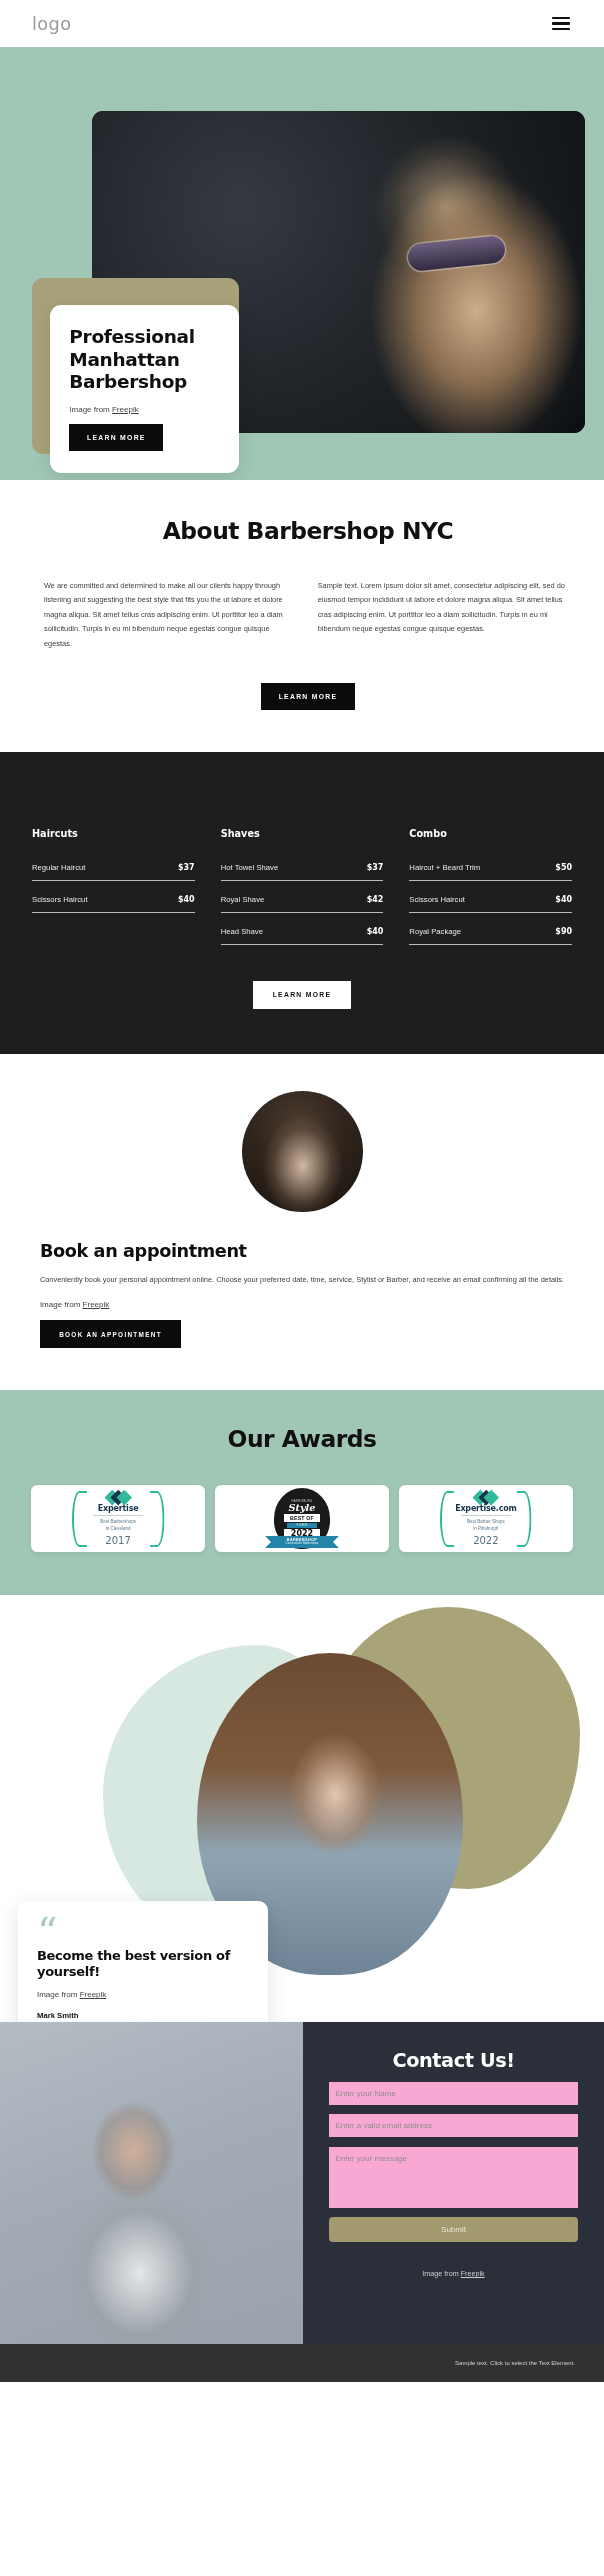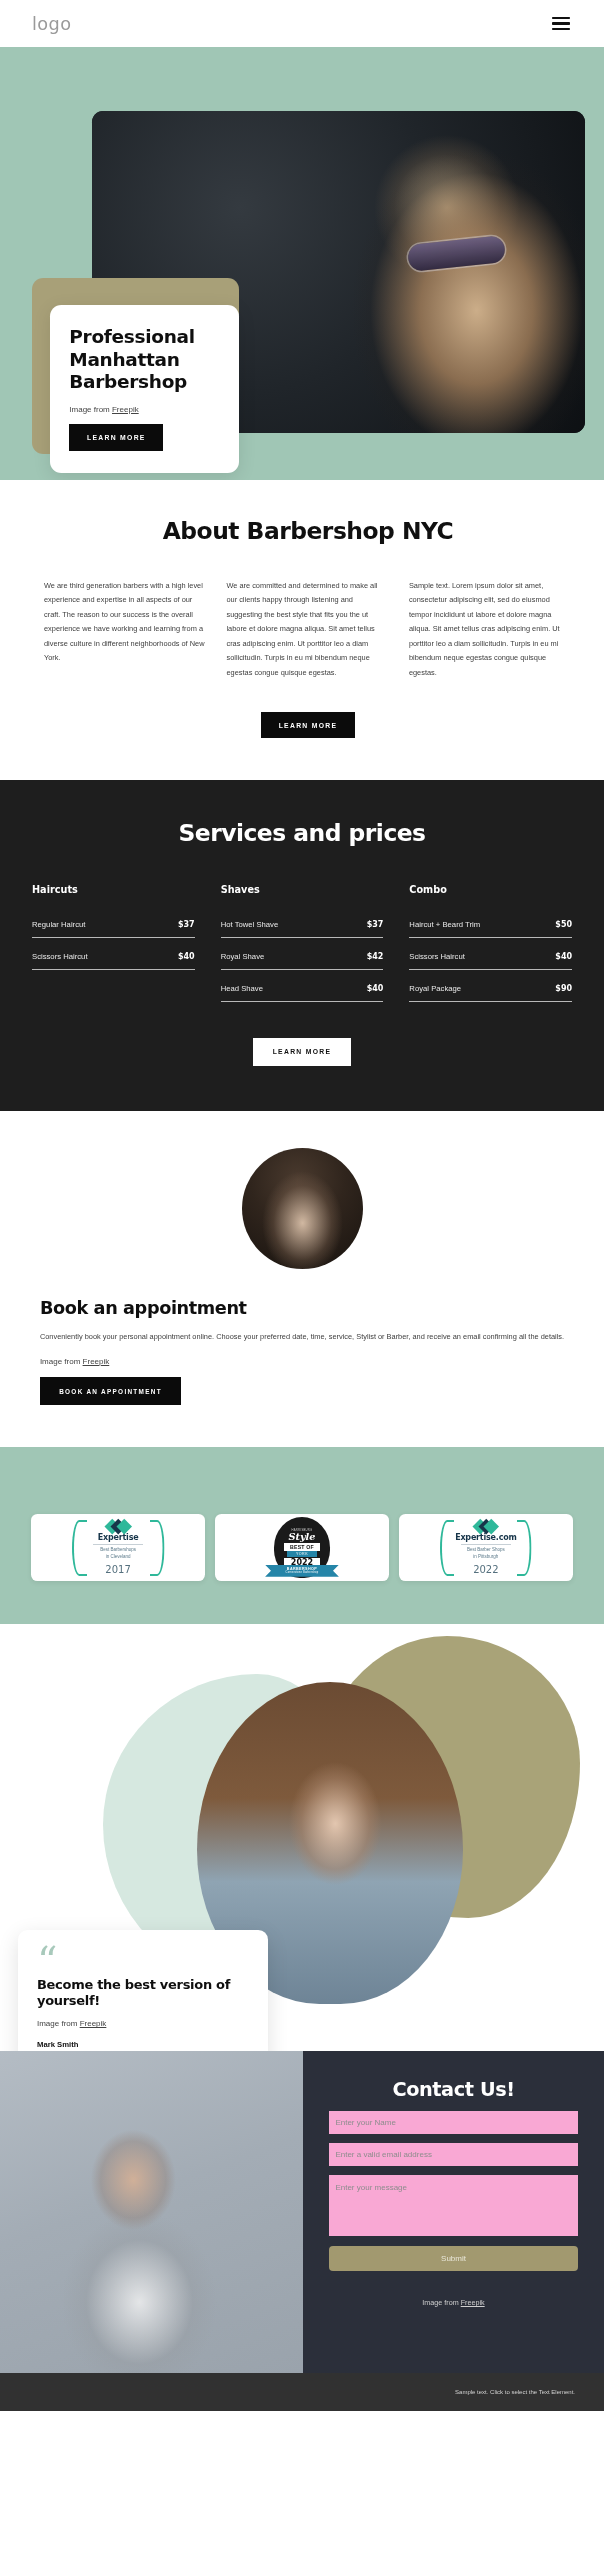--- a/index.html
+++ b/index.html
@@ -521,29 +521,27 @@
     <div class="credit">
       <span>Image from </span><a href="#">Freepik</a>
     </div>
     <button class="btn-dark">LEARN MORE</button>
   </div>
 </div>
 
 <div class="about">
   <div class="section-title">About Barbershop NYC</div>
   <div class="about-cols">
-    <p>We are third generation barbers with a high level experience and expertise in all aspects of our craft. The reason to our success is the overall experience we have working and learning from a diverse culture in different neighborhoods of New York.</p>
     <p>We are committed and determined to make all our clients happy through listening and suggesting the best style that fits you the ut labore et dolore magna aliqua. Sit amet tellus cras adipiscing enim. Ut porttitor leo a diam sollicitudin. Turpis in eu mi bibendum neque egestas congue quisque egestas.</p>
     <p>Sample text. Lorem ipsum dolor sit amet, consectetur adipiscing elit, sed do eiusmod tempor incididunt ut labore et dolore magna aliqua. Sit amet tellus cras adipiscing enim. Ut porttitor leo a diam sollicitudin. Turpis in eu mi bibendum neque egestas congue quisque egestas.</p>
   </div>
   <button class="btn-dark">LEARN MORE</button>
 </div>
 
 <div class="services">
-  <div class="section-title">Services and prices</div>
   <div class="svc-cols">
 
     <div class="svc-col">
       <div class="svc-head">Haircuts</div>
       <div class="svc-row">
         <span class="svc-name">Regular Haircut</span>
         <span class="svc-price">$37</span>
       </div>
       <div class="svc-row">
         <span class="svc-name">Scissors Haircut</span>
@@ -593,20 +591,21 @@
     <div class="book-title">Book an appointment</div>
     <div class="book-body">Conveniently book your personal appointment online. Choose your preferred date, time, service, Stylist or Barber, and receive an email confirming all the details.</div>
     <div class="credit">
       <span>Image from </span><a href="#">Freepik</a>
     </div>
     <button class="btn-dark">BOOK AN APPOINTMENT</button>
   </div>
 </div>
 
 <div class="awards">
+  <div class="section-title">Our Awards</div>
   <div class="awards-grid">
 
     <div class="award-card">
       <div class="badge-exp">
         <div class="wreath-l"></div>
         <div class="wreath-r"></div>
         <div class="diamonds">
           <div class="dia teal"></div>
           <div class="dia dark"></div>
           <div class="dia teal"></div>

